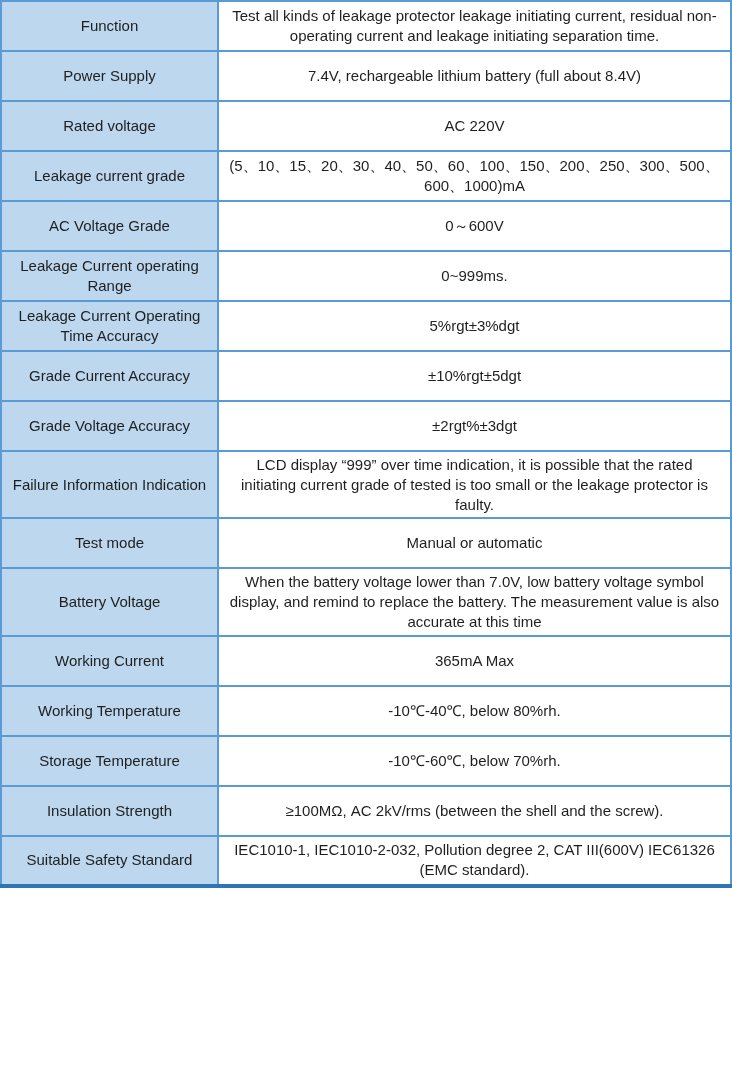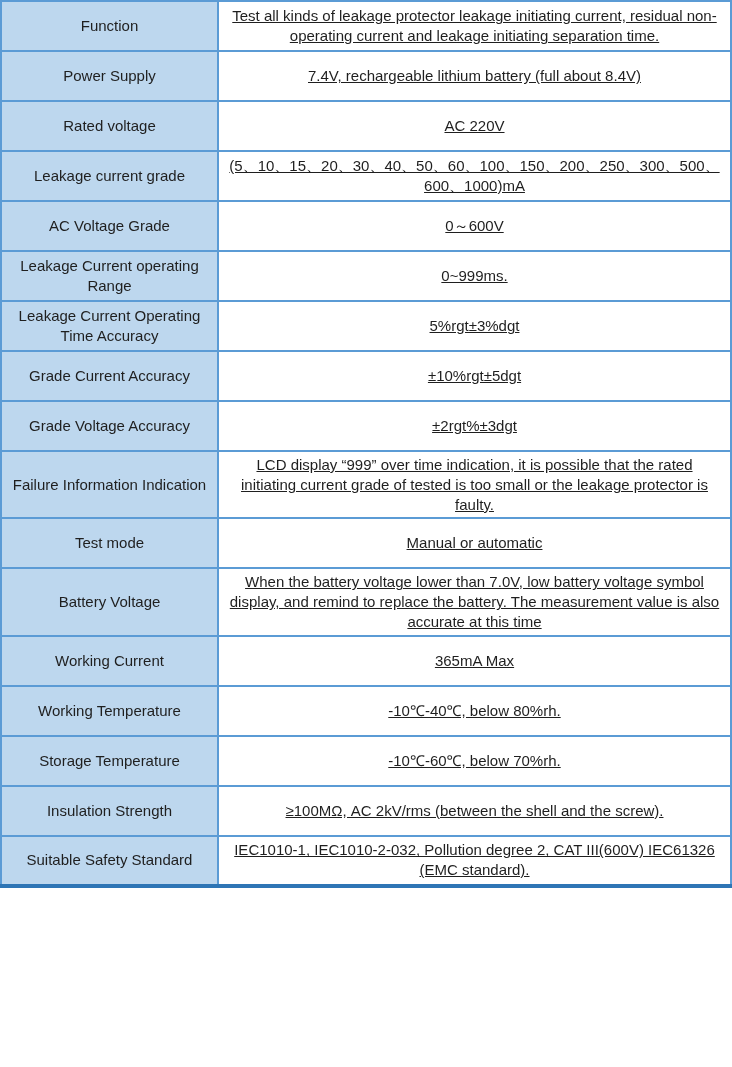--- a/index.html
+++ b/index.html
@@ -35,21 +35,20 @@
   }
   table.spec-table tr { height: 50px; }
   table.spec-table tr.row-tall { height: 66px; }
   td.label-cell {
     background: #bdd7ee;
     padding: 3px 14px;
   }
   td.value-cell {
     background: #ffffff;
     padding: 3px 10px;
-    text-decoration: underline;
   }
 </style>
 </head>
 <body>
 
 <div class="spec-table-wrap">
   <table class="spec-table">
     <colgroup>
       <col class="col-label">
       <col class="col-value">

